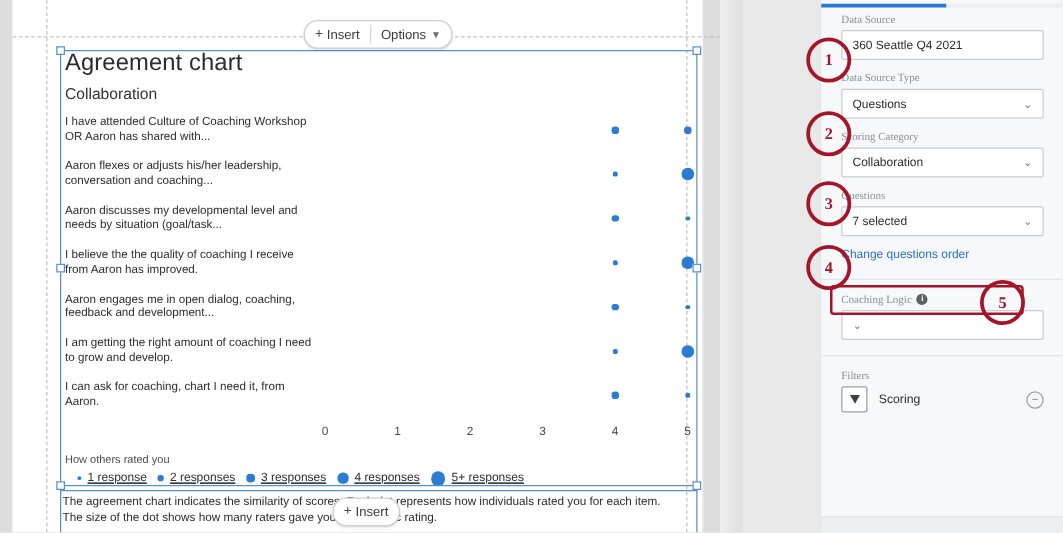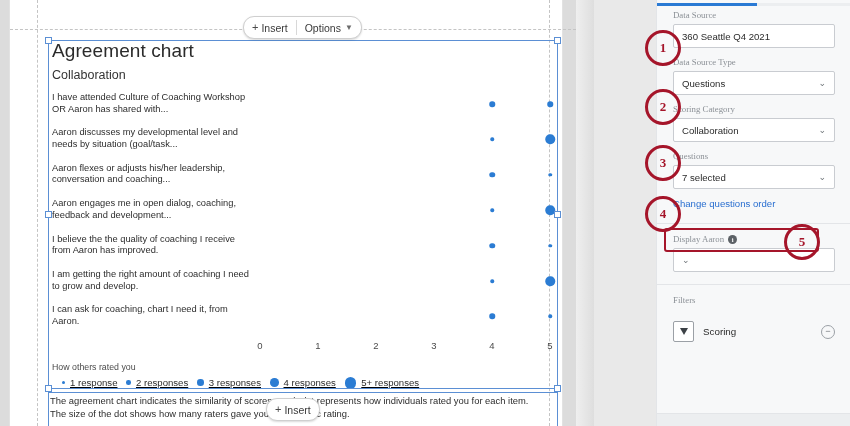--- a/index.html
+++ b/index.html
@@ -111,24 +111,24 @@
       <div class="guide" style="left:0;top:29px;width:566px;"></div>
       <div class="guide-v" style="left:27px;top:0;height:426px;"></div>
       <div class="guide-v" style="left:539px;top:0;height:426px;"></div>
 
       <div class="chart-block">
         <div class="chart-title">Agreement chart</div>
         <div class="chart-sub">Collaboration</div>
 
         <div class="items" id="item-labels">
             <div class="item-row">I have attended Culture of Coaching Workshop OR Aaron has shared with...</div>
+            <div class="item-row">Aaron flexes or adjusts his/her leadership, conversation and coaching...</div>
             <div class="item-row">Aaron discusses my developmental level and needs by situation (goal/task...</div>
-            <div class="item-row">Aaron flexes or adjusts his/her leadership, conversation and coaching...</div>
+            <div class="item-row">I believe the the quality of coaching I receive from Aaron has improved.</div>
             <div class="item-row">Aaron engages me in open dialog, coaching, feedback and development...</div>
-            <div class="item-row">I believe the the quality of coaching I receive from Aaron has improved.</div>
             <div class="item-row">I am getting the right amount of coaching I need to grow and develop.</div>
             <div class="item-row">I can ask for coaching, chart I need it, from Aaron.</div>
           </div>
         <div class="plot" id="plot-area">
             <span class="dot" style="width: 5.5px; height: 5.5px; left: 240px; top: 12px; background: rgb(43, 124, 211);"></span>
             <span class="dot" style="width: 5.5px; height: 5.5px; left: 298px; top: 12px; background: rgb(43, 124, 211);"></span>
             <span class="dot" style="width: 3.5px; height: 3.5px; left: 240px; top: 47.4px; background: rgb(43, 124, 211);"></span>
             <span class="dot" style="width: 9.5px; height: 9.5px; left: 298px; top: 47.4px; background: rgb(43, 124, 211);"></span>
             <span class="dot" style="width: 5.5px; height: 5.5px; left: 240px; top: 82.8px; background: rgb(43, 124, 211);"></span>
             <span class="dot" style="width: 3.5px; height: 3.5px; left: 298px; top: 82.8px; background: rgb(43, 124, 211);"></span>
@@ -251,31 +251,31 @@
           <span class="dd">⌄</span>
         </div>
       </div>
 
       <a class="link">Change questions order</a>
 
       <div class="divider"></div>
 
       <div class="fld">
         <div class="fld-label">
-          <span>Display Aaron</span>
+          <span>Coaching Logic</span>
           <i class="info-i">i</i>
         </div>
         <div class="ctl">
           <span class="dd">⌄</span>
         </div>
       </div>
 
       <div class="divider"></div>
 
-      <div class="fld" style="margin-bottom:16px;">
+      <div class="fld" style="margin-bottom:4px;">
         <div class="fld-label">Filters</div>
       </div>
       <div class="filter-row">
         <span class="filter-chip">
             <span class="funnel"></span>
           </span>
         <span class="filter-name">Scoring</span>
         <span class="minus-btn">−</span>
       </div>
     </div>

